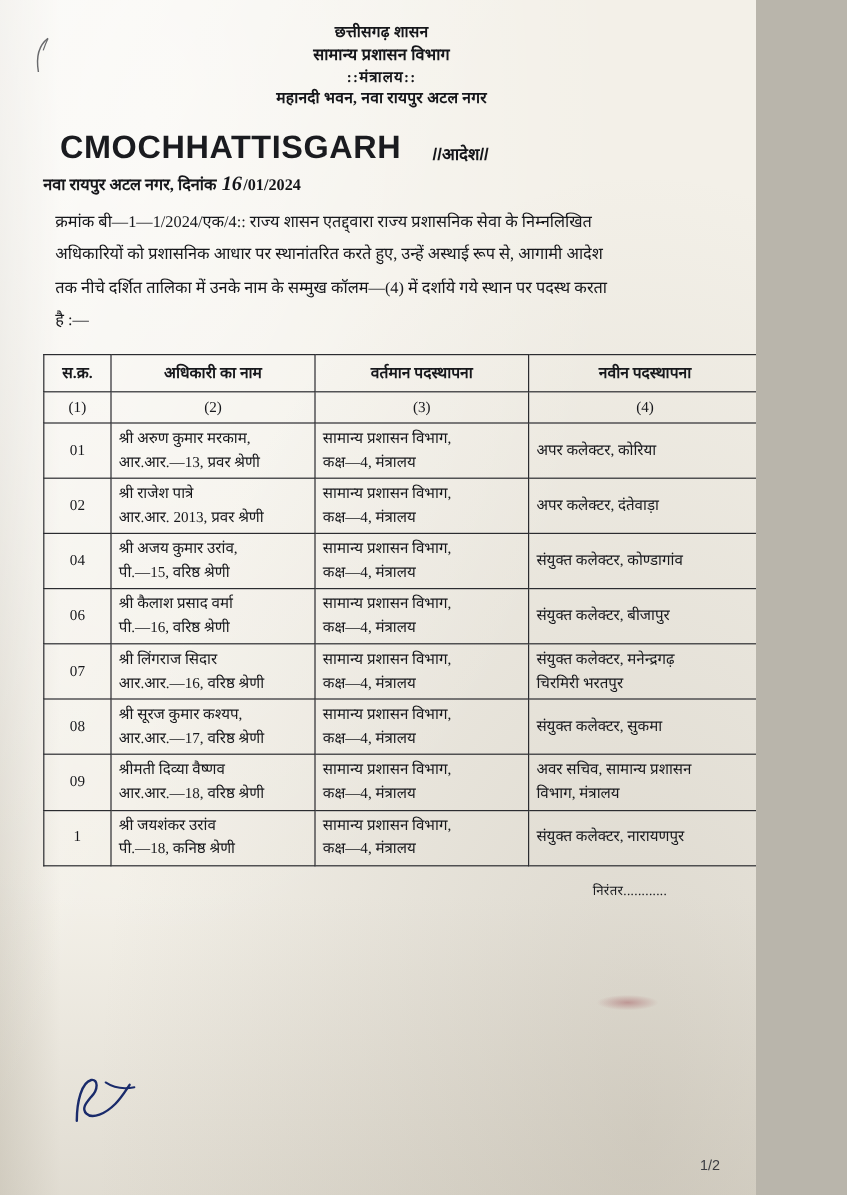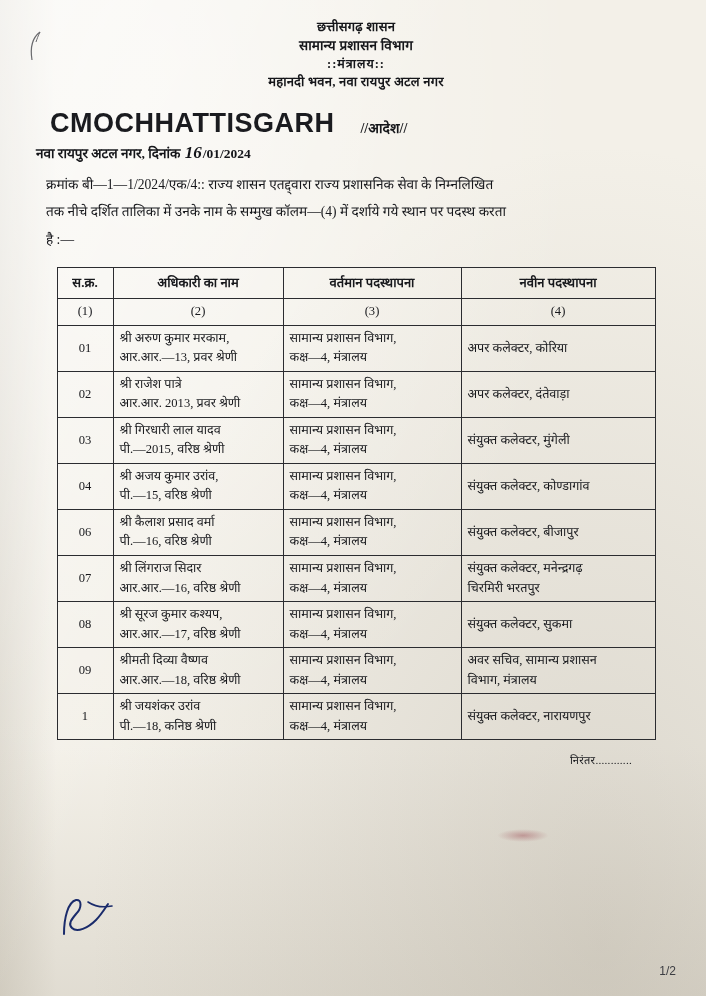--- a/index.html
+++ b/index.html
@@ -8,21 +8,21 @@
   }
   body {
     width: 706px;
     height: 996px;
     background: #b9b5ab;
     font-family: "Liberation Serif", serif;
     overflow: hidden;
   }
   .page {
     position: relative;
-    width: 706px;
+    width: 630px;
     height: 996px;
     background: #f3f0e8;
     background-image:
       linear-gradient(115deg, rgba(255,255,255,0.55) 0%, rgba(255,255,255,0) 40%),
       linear-gradient(0deg, rgba(190,183,168,0.35) 0%, rgba(255,255,255,0) 25%),
       linear-gradient(90deg, rgba(175,168,152,0.35) 0%, rgba(255,255,255,0) 8%);
     box-sizing: border-box;
     overflow: hidden;
   }
   .paper-shade {
@@ -68,21 +68,21 @@
     letter-spacing: 0.5px;
     color: #1a1b1f;
     font-weight: 700;
   }
   .order-tag {
     font-size: 14px;
     font-weight: bold;
     margin-left: 26px;
     margin-bottom: 2px;
     color: #15161a;
-    font-family: Liberation Serif, serif;
+    font-family: Liberation Sans, sans-serif;
   }
   
   .placedate {
     text-align: left;
     font-size: 13.5px;
     font-weight: bold;
     margin-top: 4px;
     padding-right: 16px;
     color: #15161a;
   }
@@ -215,20 +215,21 @@
       <div class="order-tag">//आदेश//</div>
     </div>
 
     <div class="placedate">
       <span>नवा रायपुर अटल नगर, दिनांक</span>
       <span class="hand-date">16</span><span>/01/2024</span>
     </div>
 
     <div class="body-para">
       <span class="ln">क्रमांक बी—1—1/2024/एक/4:: राज्य शासन एतद्द्वारा राज्य प्रशासनिक सेवा के निम्नलिखित</span>
+      <span class="ln">अधिकारियों को प्रशासनिक आधार पर स्थानांतरित करते हुए, उन्हें अस्थाई रूप से, आगामी आदेश</span>
       <span class="ln">तक नीचे दर्शित तालिका में उनके नाम के सम्मुख कॉलम—(4) में दर्शाये गये स्थान पर पदस्थ करता</span>
       <span class="ln">है :—</span>
     </div>
 
     <table class="main">
       <colgroup>
         <col class="col1">
           <col class="col2">
           <col class="col3">
           <col class="col4">
@@ -272,35 +273,20 @@
           <td class="c-cur">
             <span class="l2">सामान्य प्रशासन विभाग,</span>
             <span class="l2">कक्ष—4, मंत्रालय</span>
           </td>
           <td class="c-new">
             <span class="l2">अपर कलेक्टर, दंतेवाड़ा</span>
             <span class="l2"></span>
           </td>
         </tr>
         <tr>
-          <td class="c-num">03</td>
-          <td class="c-name">
-            <span class="l2">श्री गिरधारी लाल यादव</span>
-            <span class="l2">पी.—2015, वरिष्ठ श्रेणी</span>
-          </td>
-          <td class="c-cur">
-            <span class="l2">सामान्य प्रशासन विभाग,</span>
-            <span class="l2">कक्ष—4, मंत्रालय</span>
-          </td>
-          <td class="c-new">
-            <span class="l2">संयुक्त कलेक्टर, मुंगेली</span>
-            <span class="l2"></span>
-          </td>
-        </tr>
-        <tr>
           <td class="c-num">04</td>
           <td class="c-name">
             <span class="l2">श्री अजय कुमार उरांव,</span>
             <span class="l2">पी.—15, वरिष्ठ श्रेणी</span>
           </td>
           <td class="c-cur">
             <span class="l2">सामान्य प्रशासन विभाग,</span>
             <span class="l2">कक्ष—4, मंत्रालय</span>
           </td>
           <td class="c-new">

